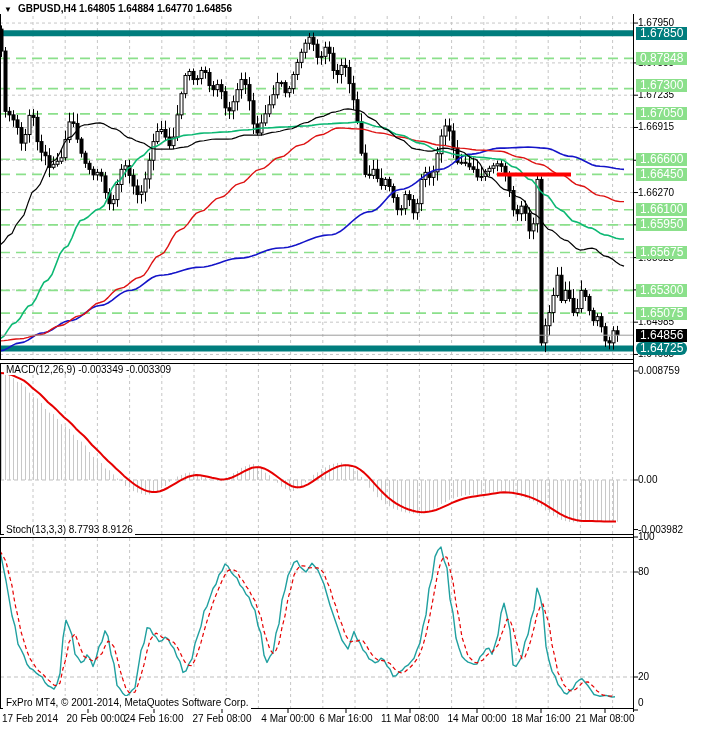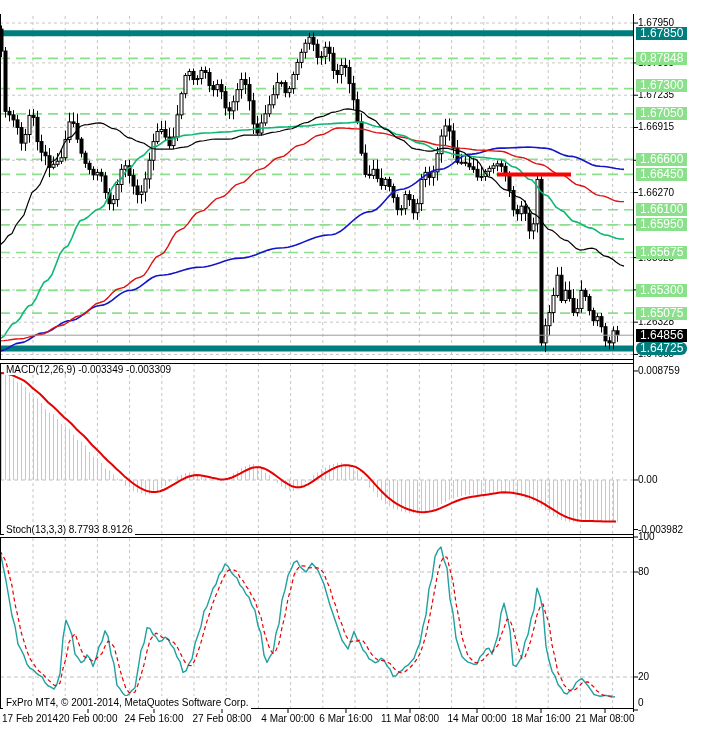--- a/index.html
+++ b/index.html
@@ -612,37 +612,38 @@
       <line x1="154" y1="709" x2="154" y2="713" stroke="#000"></line>
       <line x1="222" y1="709" x2="222" y2="713" stroke="#000"></line>
       <line x1="288" y1="709" x2="288" y2="713" stroke="#000"></line>
       <line x1="346" y1="709" x2="346" y2="713" stroke="#000"></line>
       <line x1="410" y1="709" x2="410" y2="713" stroke="#000"></line>
       <line x1="477" y1="709" x2="477" y2="713" stroke="#000"></line>
       <line x1="541" y1="709" x2="541" y2="713" stroke="#000"></line>
       <line x1="605" y1="709" x2="605" y2="713" stroke="#000"></line>
     </svg>
 
+  <div class="lbl" id="title-bar"><span class="arrow">▼</span><span>GBPUSD,H4 1.64805 1.64884 1.64770 1.64856</span></div>
 
   <div class="lbl ind-label" style="left:4px;top:364px;">MACD(12,26,9) -0.003349 -0.003309</div>
   <div class="lbl ind-label" style="left:4px;top:524px;">Stoch(13,3,3) 8.7793 8.9126</div>
 
   <div class="lbl" id="copyright">FxPro MT4, © 2001-2014, MetaQuotes Software Corp.</div>
 
   <div id="axis-layer">
       <div class="pl" style="top: 17.0618px;">1.67950</div>
       <div class="pl" style="top: 56.9103px;">1.67555</div>
       <div class="pl" style="top: 89.1926px;">1.67235</div>
       <div class="pl" style="top: 121.475px;">1.66915</div>
       <div class="pl" style="top: 154.262px;">1.66590</div>
       <div class="pl" style="top: 186.544px;">1.66270</div>
       <div class="pl" style="top: 218.826px;">1.65950</div>
       <div class="pl" style="top: 251.613px;">1.65625</div>
       <div class="pl" style="top: 283.896px;">1.65305</div>
-      <div class="pl" style="top: 316.178px;">1.26328</div>
+      <div class="pl" style="top: 316.178px;">1.64985</div>
       <div class="pl" style="top: 348.46px;">1.64665</div>
       <div class="pl" style="top: 364.978px;">0.008759</div>
       <div class="pl" style="top: 473.987px;">0.00</div>
       <div class="pl" style="top: 523.545px;">-0.003982</div>
       <div class="pl" style="top: 531px;">100</div>
       <div class="pl" style="top: 566px;">80</div>
       <div class="pl" style="top: 671px;">20</div>
       <div class="pl" style="top: 697px;">0</div>
       <div class="badge" style="top: 51.8706px; background: rgb(139, 224, 139);">0.87848</div>
       <div class="badge" style="top: 79px; background: rgb(139, 224, 139);">1.67300</div>
@@ -653,21 +654,21 @@
       <div class="badge" style="top: 218.326px; background: rgb(139, 224, 139);">1.65950</div>
       <div class="badge" style="top: 246.069px; background: rgb(139, 224, 139);">1.65675</div>
       <div class="badge" style="top: 283.9px; background: rgb(139, 224, 139);">1.65300</div>
       <div class="badge" style="top: 306.599px; background: rgb(139, 224, 139);">1.65075</div>
       <div class="badge" style="top: 26.65px; background: rgb(0, 125, 125);">1.67850</div>
       <div class="badge" style="top: 341.907px; background: rgb(0, 125, 125); border-radius: 6px;">1.64725</div>
       <div class="badge" style="top: 328.692px; background: rgb(0, 0, 0);">1.64856</div>
     </div>
   <div id="time-layer">
       <div class="tlabel left" style="left: 2px;">17 Feb 2014</div>
-      <div class="tlabel" style="left: 88px;">20 Feb 00:00</div>
+      <div class="tlabel" style="left: 96px;">20 Feb 00:00</div>
       <div class="tlabel" style="left: 154px;">24 Feb 16:00</div>
       <div class="tlabel" style="left: 222px;">27 Feb 08:00</div>
       <div class="tlabel" style="left: 288px;">4 Mar 00:00</div>
       <div class="tlabel" style="left: 346px;">6 Mar 16:00</div>
       <div class="tlabel" style="left: 410px;">11 Mar 08:00</div>
       <div class="tlabel" style="left: 477px;">14 Mar 00:00</div>
       <div class="tlabel" style="left: 541px;">18 Mar 16:00</div>
       <div class="tlabel" style="left: 605px;">21 Mar 08:00</div>
     </div>
 

